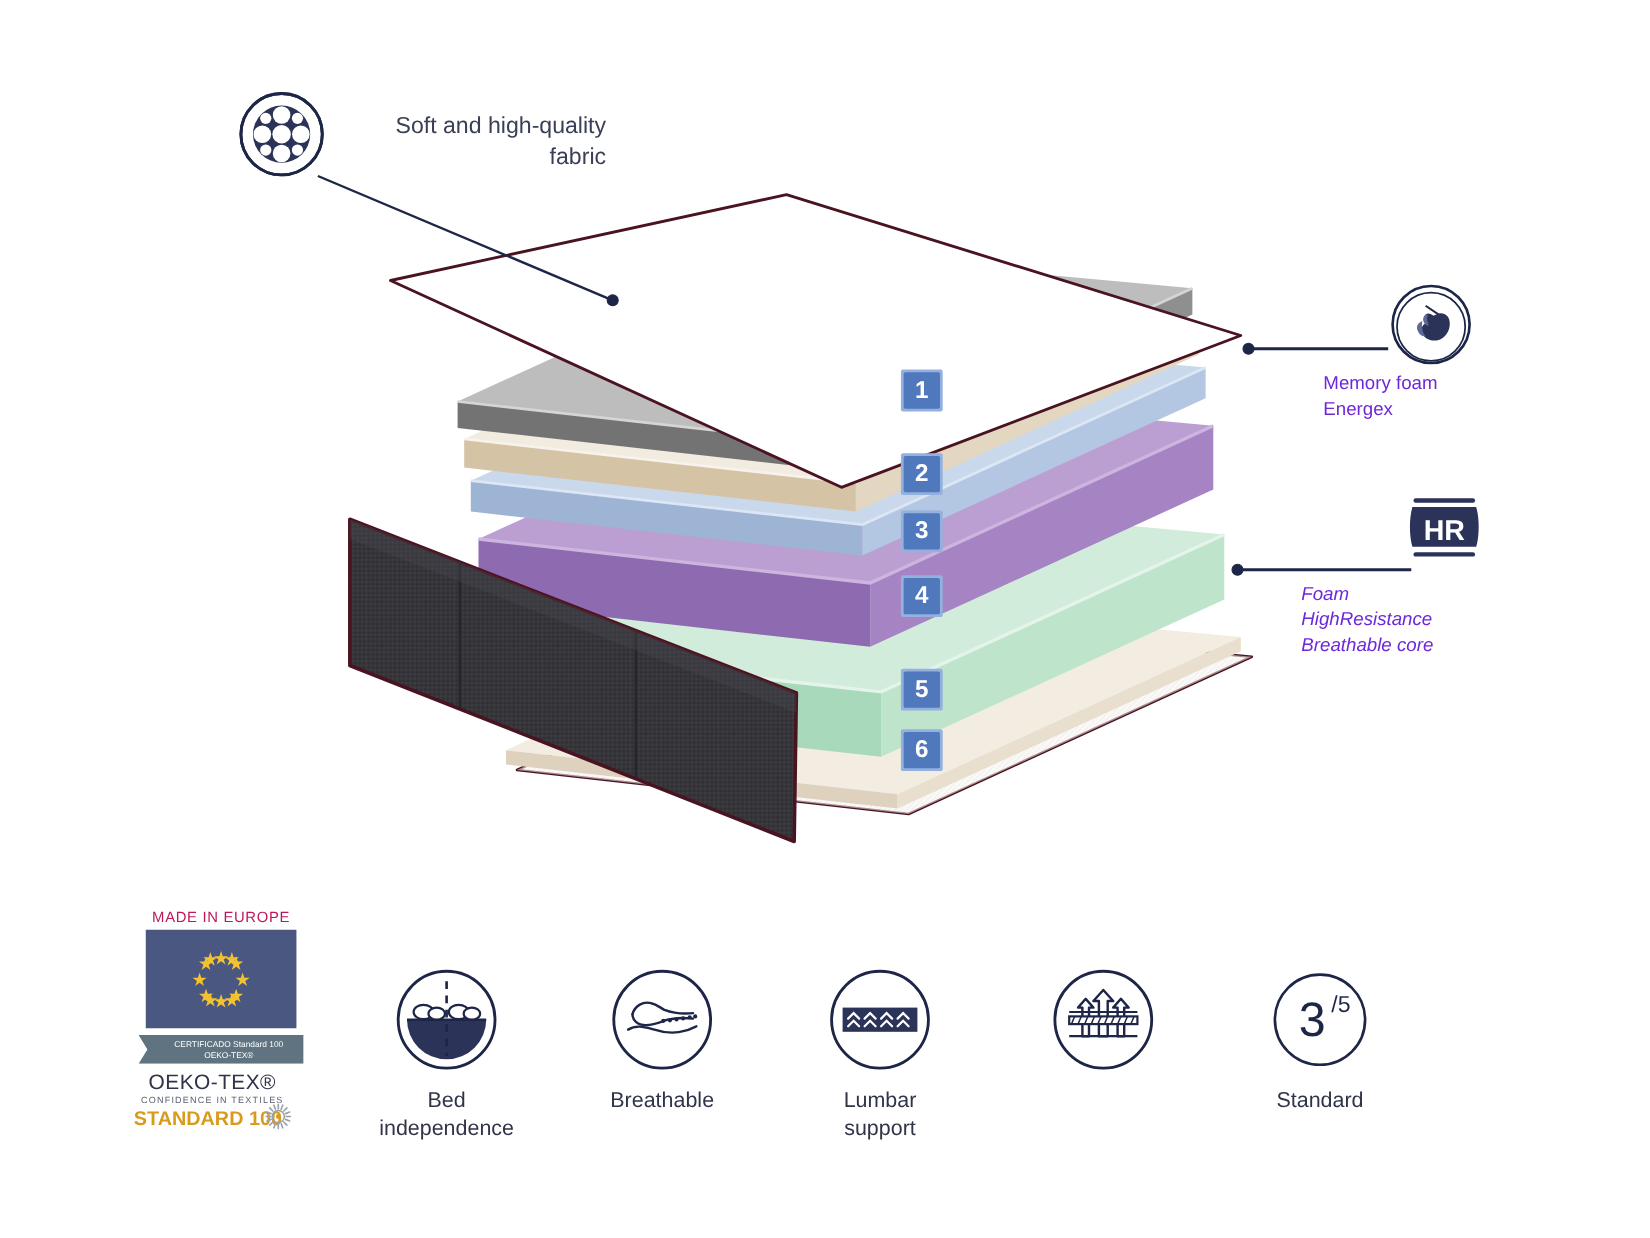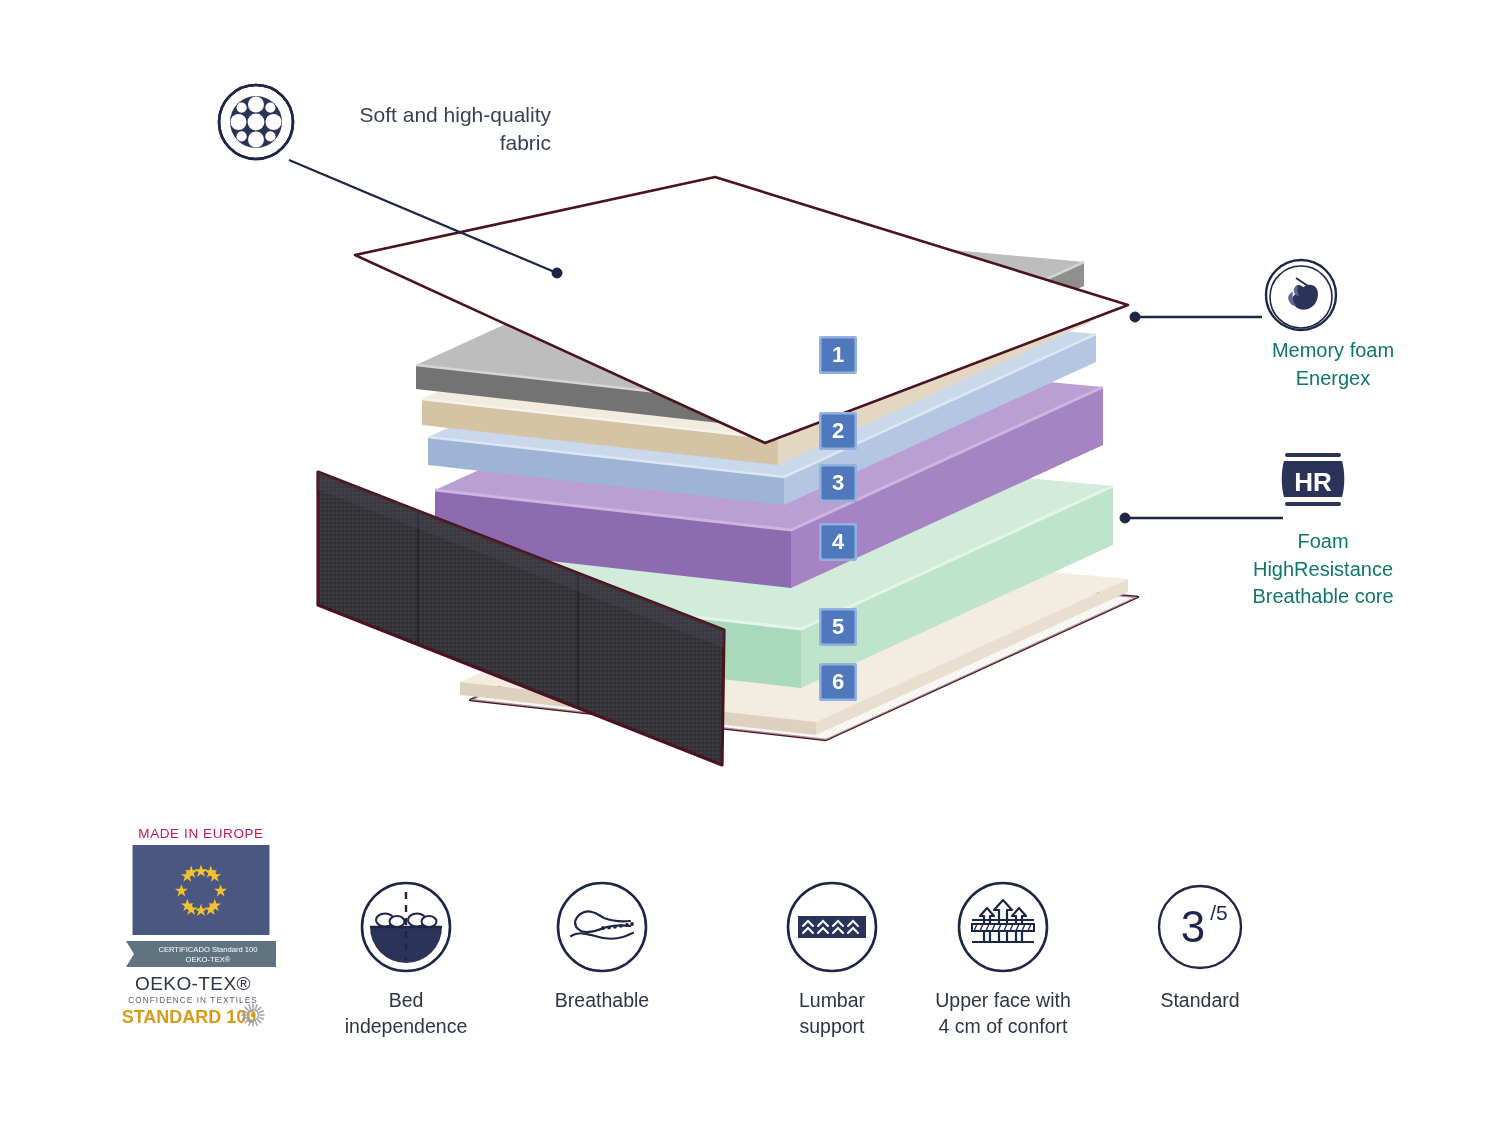--- a/index.html
+++ b/index.html
@@ -24,24 +24,24 @@
   .abs { position: absolute; }
 
   
   .callout-text {
     font-size: 21px;
     line-height: 1.35;
     color: #3a3f55;
     white-space: pre-line;
   }
   .callout-right {
-    text-align: center;
-    font-size: 20px;
+    text-align: left;
+    font-size: 17px;
     line-height: 1.38;
-    color: #0f766e;
+    color: #6d28d9;
     white-space: pre-line;
   }
 
   
   #features {
     position: absolute;
     left: 0;
     top: 820px;
     width: 1500px;
     height: 260px;
@@ -265,21 +265,21 @@
 Energex</div>
 
   <svg class="abs" style="left:1276px; top:450px;" width="74" height="70" viewBox="0 0 74 70">
     <g fill="#2b3358">
       <rect x="9" y="3" width="56" height="4" rx="2"></rect>
       <path d="M8 11 h58 c3 10 3 26 0 36 h-58 c-3 -10 -3 -26 0 -36 z"></path>
       <rect x="9" y="52" width="56" height="4" rx="2"></rect>
     </g>
     <text x="37" y="41" text-anchor="middle" fill="#ffffff" font-family="Liberation Sans, sans-serif" font-size="26" font-weight="bold">HR</text>
   </svg>
-  <div class="abs callout-right" style="left:1183px; top:528px; width:280px;">Foam
+  <div class="abs callout-right" style="left:1183px; top:528px; width:280px;font-style:italic;">Foam
 HighResistance
 Breathable core</div>
 
   <div id="euro-block">
     <div id="euro-title">MADE IN EUROPE</div>
 
     <svg id="eu-flag" viewBox="0 0 140 92">
       <rect x="0" y="0" width="140" height="92" fill="#4a5780"></rect>
       <g fill="#f2c230">
         <polygon points="70,20 71.6,24.8 76.6,24.8 72.5,27.8 74.1,32.6 70,29.6 65.9,32.6 67.5,27.8 63.4,24.8 68.4,24.8"></polygon>
@@ -364,21 +364,21 @@
             <circle cx="54" cy="47.6" r="1.9"></circle>
           <circle cx="60" cy="46.8" r="1.9"></circle>
             <circle cx="66" cy="45.8" r="1.9"></circle>
           <circle cx="72" cy="44.8" r="1.9"></circle>
             <circle cx="77" cy="44" r="1.9"></circle>
         </g>
       </svg>
       <div class="flabel">Breathable</div>
     </div>
 
-    <div class="feature" style="left:732px;">
+    <div class="feature" style="left:700px;">
       <svg class="fcircle" viewBox="0 0 94 94">
         <circle cx="47" cy="47" r="44" fill="#ffffff" stroke="#1e2647" stroke-width="2.6"></circle>
         <rect x="13" y="36" width="68" height="22" fill="#2b3358"></rect>
         <g fill="none" stroke="#ffffff" stroke-width="2" stroke-linecap="round">
           <path d="M18 46 l5 -5 l5 5"></path>
             <path d="M18 53 l5 -5 l5 5"></path>
           <path d="M33 46 l5 -5 l5 5"></path>
             <path d="M33 53 l5 -5 l5 5"></path>
           <path d="M48 46 l5 -5 l5 5"></path>
             <path d="M48 53 l5 -5 l5 5"></path>
@@ -409,22 +409,20 @@
               <line x1="51" y1="44" x2="48" y2="51"></line>
             <line x1="57" y1="44" x2="54" y2="51"></line>
               <line x1="63" y1="44" x2="60" y2="51"></line>
             <line x1="69" y1="44" x2="66" y2="51"></line>
               <line x1="75" y1="44" x2="72" y2="51"></line>
           </g>
           <line x1="16" y1="40" x2="78" y2="40" stroke="#1e2647" stroke-width="2"></line>
           <line x1="16" y1="62" x2="78" y2="62" stroke="#1e2647" stroke-width="2"></line>
         </g>
       </svg>
-      <div class="flabel">Upper face with
-4 cm of confort</div>
     </div>
 
     <div class="feature" style="left:1100px;">
       <svg class="fcircle" viewBox="0 0 94 94">
         <circle cx="47" cy="47" r="41" fill="#ffffff" stroke="#1e2647" stroke-width="2.4"></circle>
         <text x="40" y="62" text-anchor="middle" fill="#1e2647" font-family="Liberation Sans, sans-serif" font-size="44">3</text>
         <text x="66" y="40" text-anchor="middle" fill="#1e2647" font-family="Liberation Sans, sans-serif" font-size="21">/5</text>
       </svg>
       <div class="flabel">Standard</div>
     </div>

